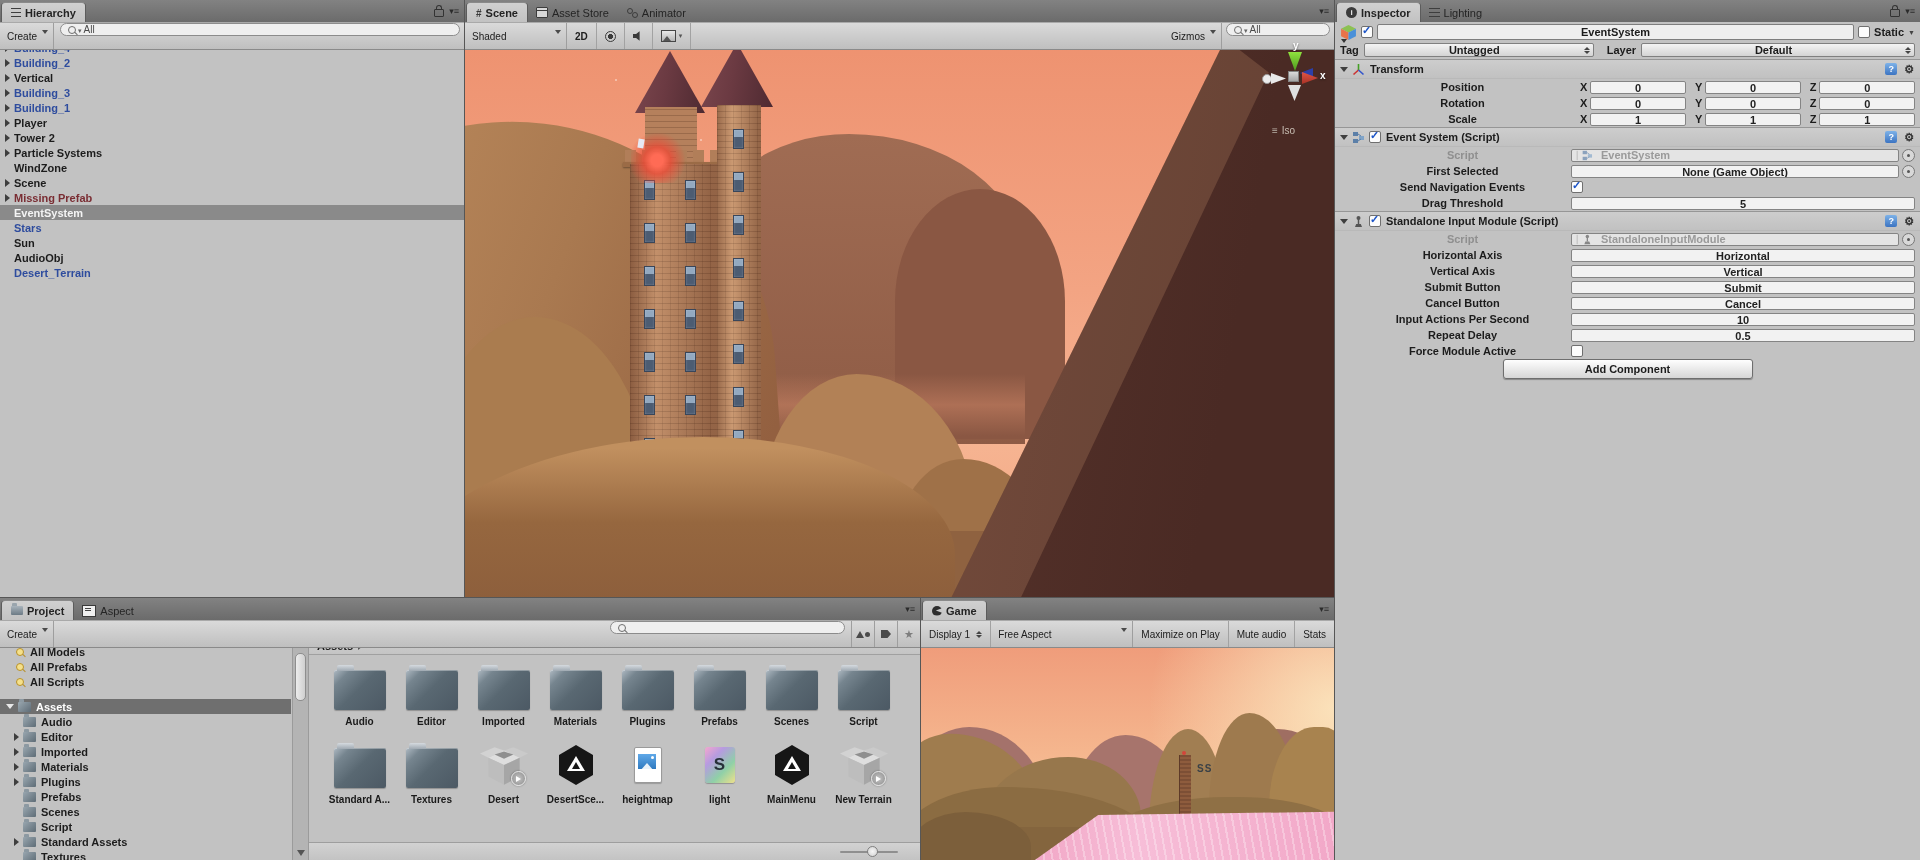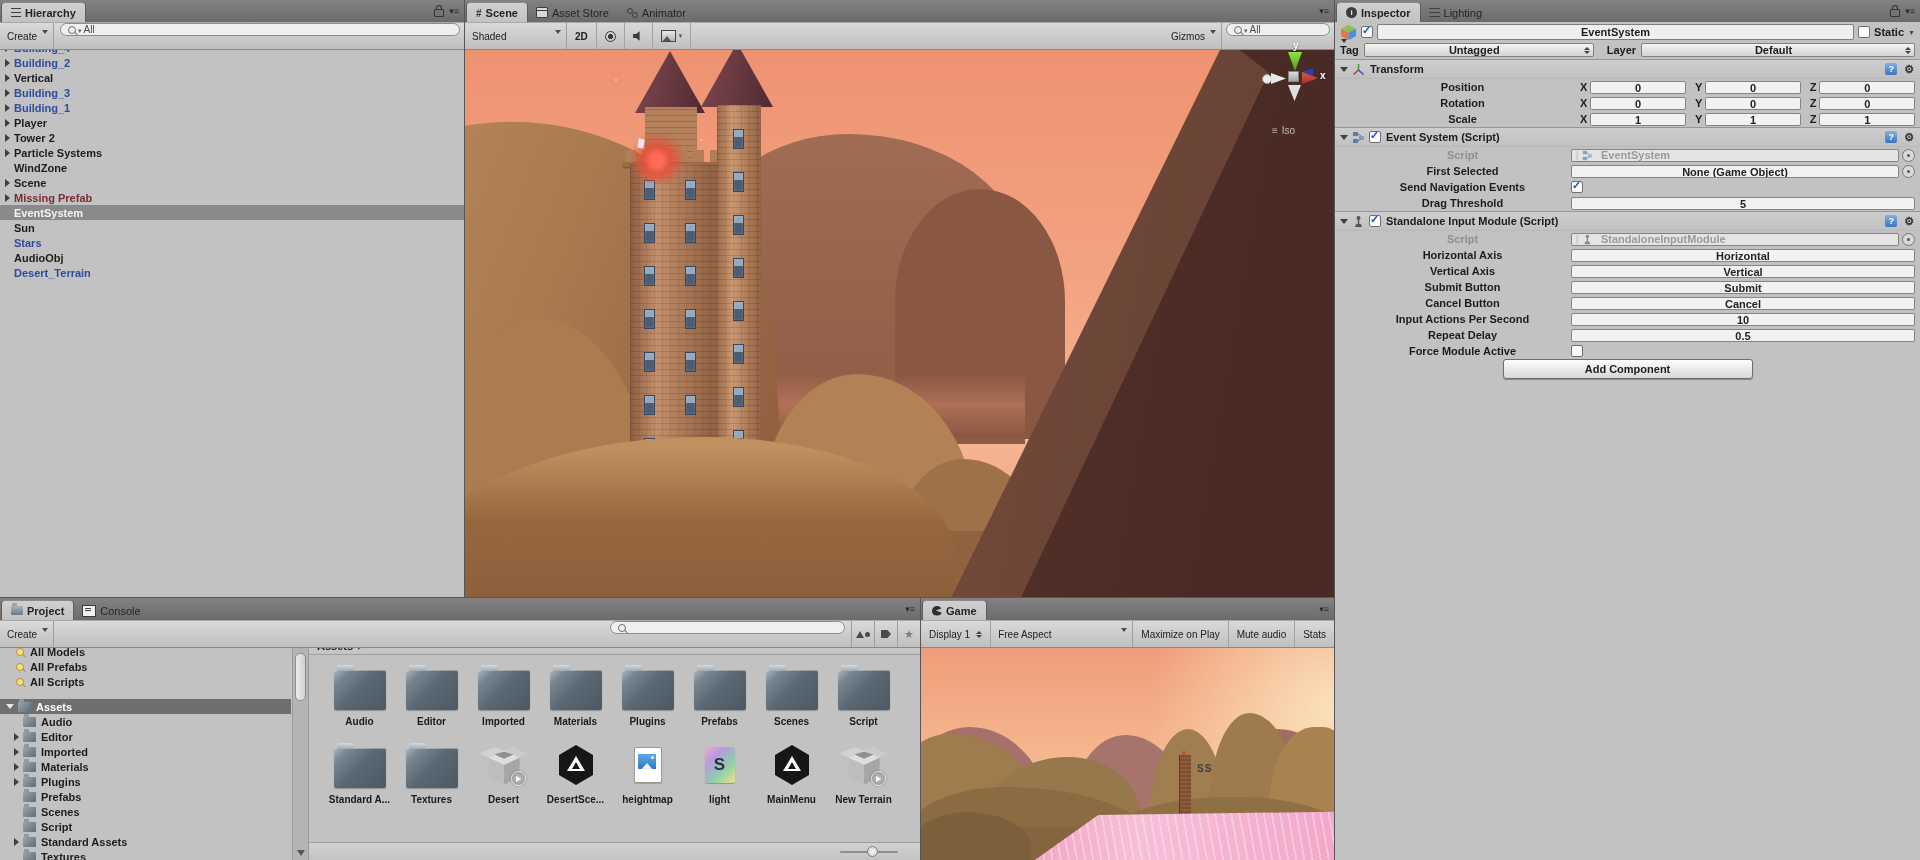--- a/index.html
+++ b/index.html
@@ -292,25 +292,25 @@
         <div class="hrow">
           <span class="tri"></span>
           <span class="hlabel missing">Missing Prefab</span>
         </div>
         <div class="hrow sel">
           <span class="tri hid"></span>
           <span class="hlabel selected">EventSystem</span>
         </div>
         <div class="hrow">
           <span class="tri hid"></span>
+          <span class="hlabel prefab">Stars</span>
+        </div>
+        <div class="hrow">
+          <span class="tri hid"></span>
           <span class="hlabel normal">Sun</span>
-        </div>
-        <div class="hrow">
-          <span class="tri hid"></span>
-          <span class="hlabel prefab">Stars</span>
         </div>
         <div class="hrow">
           <span class="tri hid"></span>
           <span class="hlabel normal">AudioObj</span>
         </div>
         <div class="hrow">
           <span class="tri hid"></span>
           <span class="hlabel prefab">Desert_Terrain</span>
         </div>
       </div>
@@ -629,21 +629,21 @@
   </section>
 
   <section class="panel" id="project">
     <div class="tabbar">
       <div class="tab on">
         <span class="ic-pfolder"></span>
         <span>Project</span>
       </div>
       <div class="tab">
         <span class="ic-console"></span>
-        <span>Console</span>
+        <span>Aspect</span>
       </div>
       <div class="tabbar-right">
           <span class="pane-menu"></span>
         </div>
     </div>
     <div class="toolbar">
       <div class="ddbtn">
           <span>Create</span>
         </div>
       <div style="flex:1"></div>

